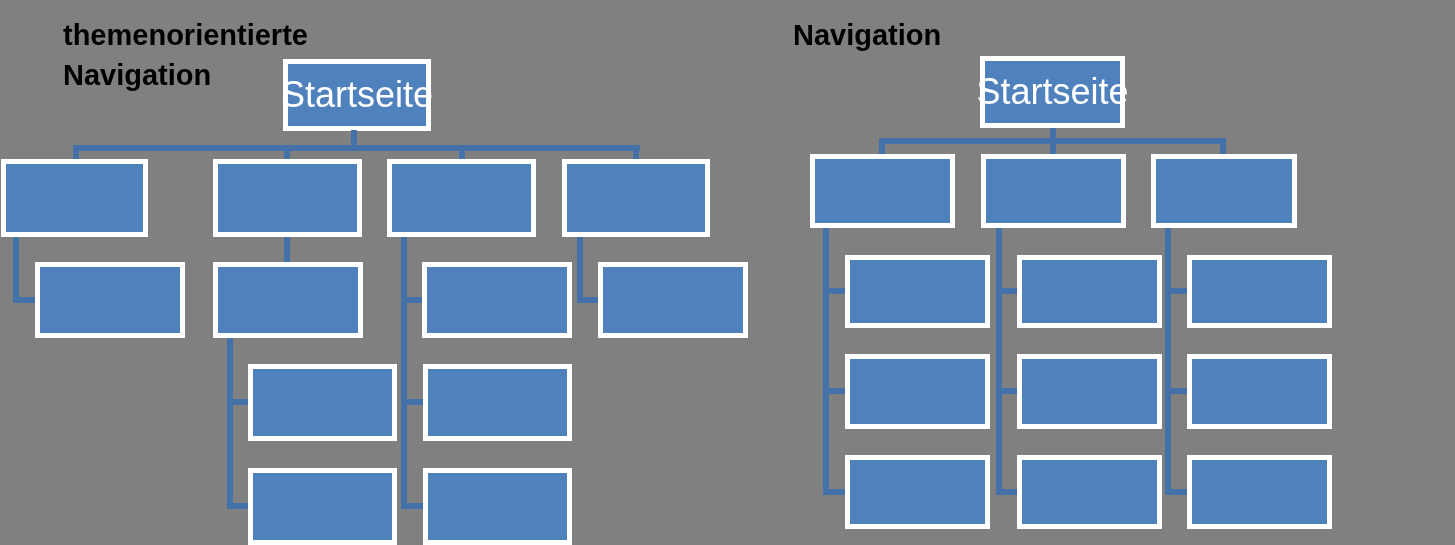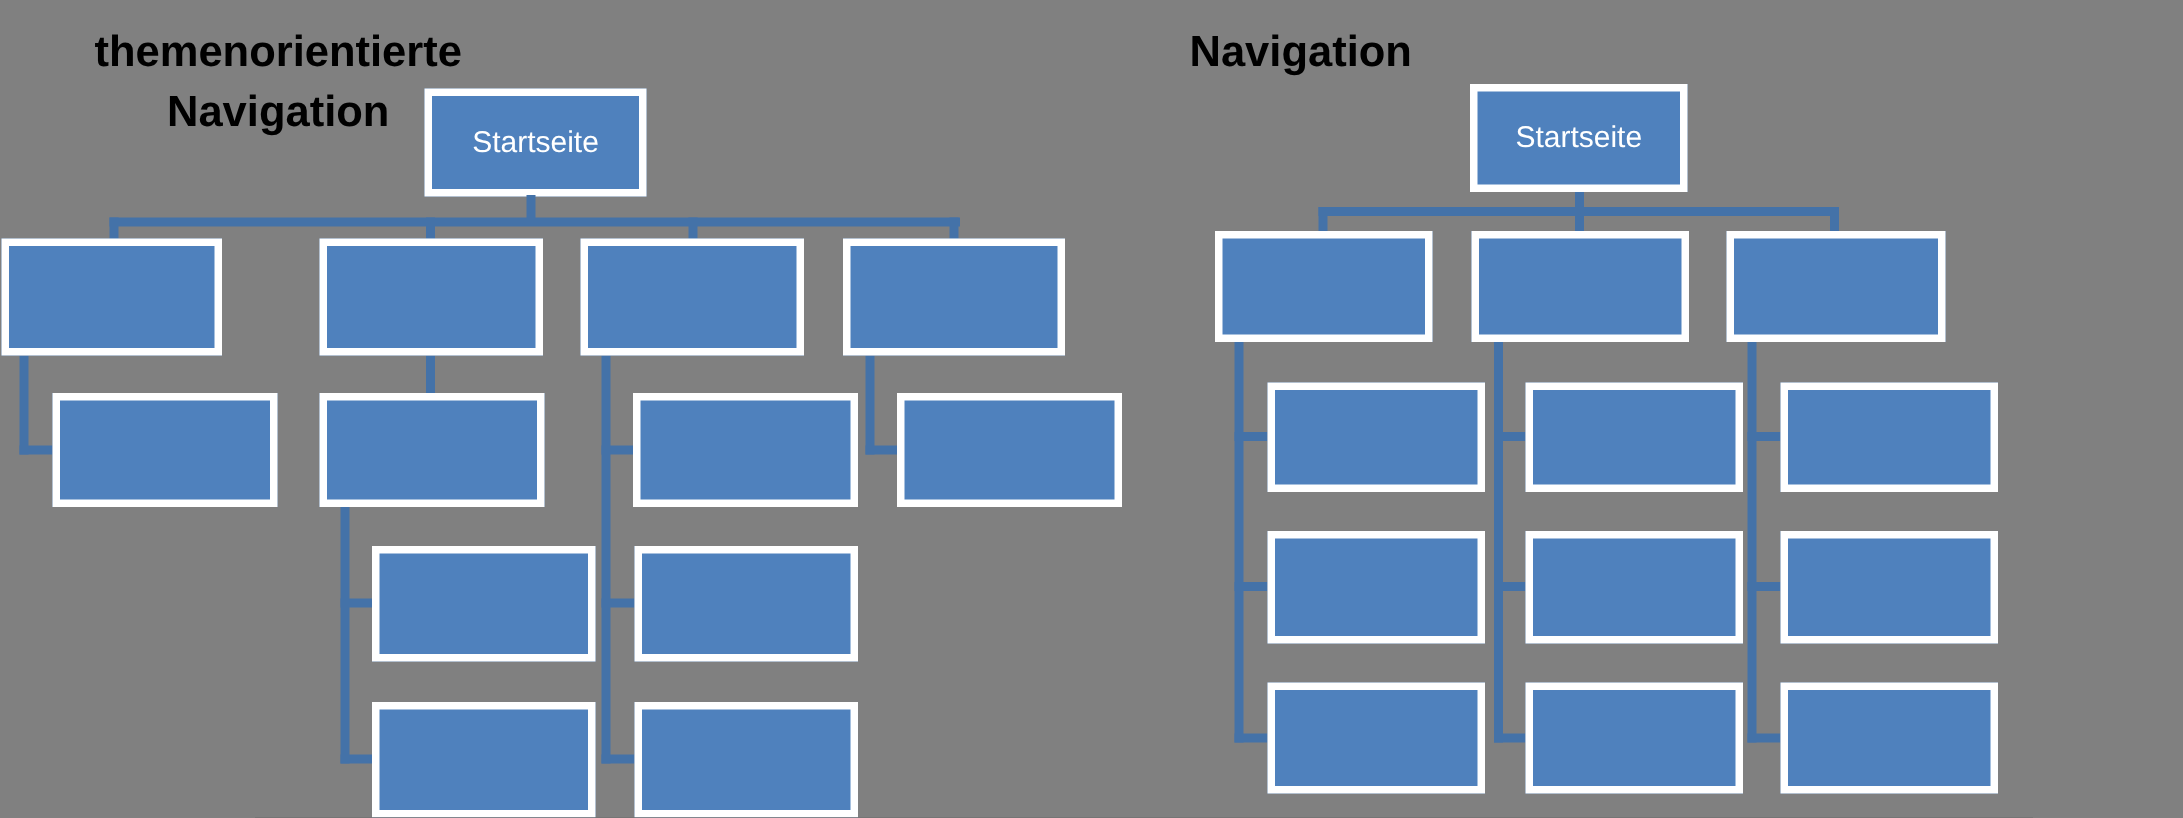--- a/index.html
+++ b/index.html
@@ -7,21 +7,20 @@
     padding: 0;
     background: #6f6f6f;
     font-family: "Liberation Sans", sans-serif;
   }
   .stage {
     position: relative;
     width: 1455px;
     height: 545px;
     overflow: hidden;
     background: var(--bg, #808080);
-    text-align: center;
   }
   .title {
     position: absolute;
     color: var(--title-text, #000);
     font-size: 29px;
     font-weight: bold;
     line-height: 40px;
     white-space: nowrap;
     letter-spacing: 0px;
   }
@@ -31,21 +30,21 @@
     position: absolute;
     box-sizing: border-box;
     background: var(--fill, #4f81bd);
     border: 5px solid var(--box-border, #fff);
   }
   .root {
     display: flex;
     align-items: center;
     justify-content: center;
     color: var(--root-text, #fff);
-    font-size: 20px;
+    font-size: 36px;
     font-weight: normal;
   }
   .r-left  { left: 283px; top: 59px; width: 148px; height: 72px; }
   .r-right { left: 980px; top: 56px; width: 145px; height: 72px; }
   .seg {
     position: absolute;
     background: var(--line, #4472a8);
   }
 </style>
 </head>

